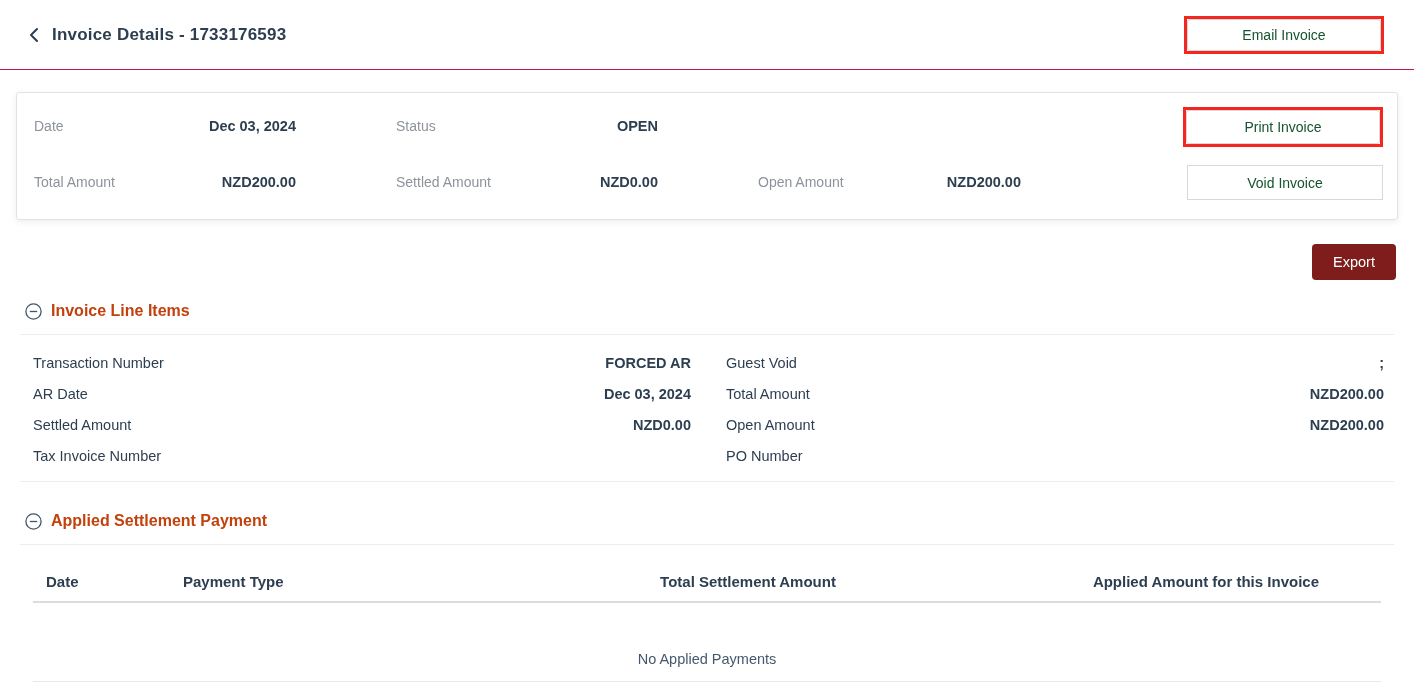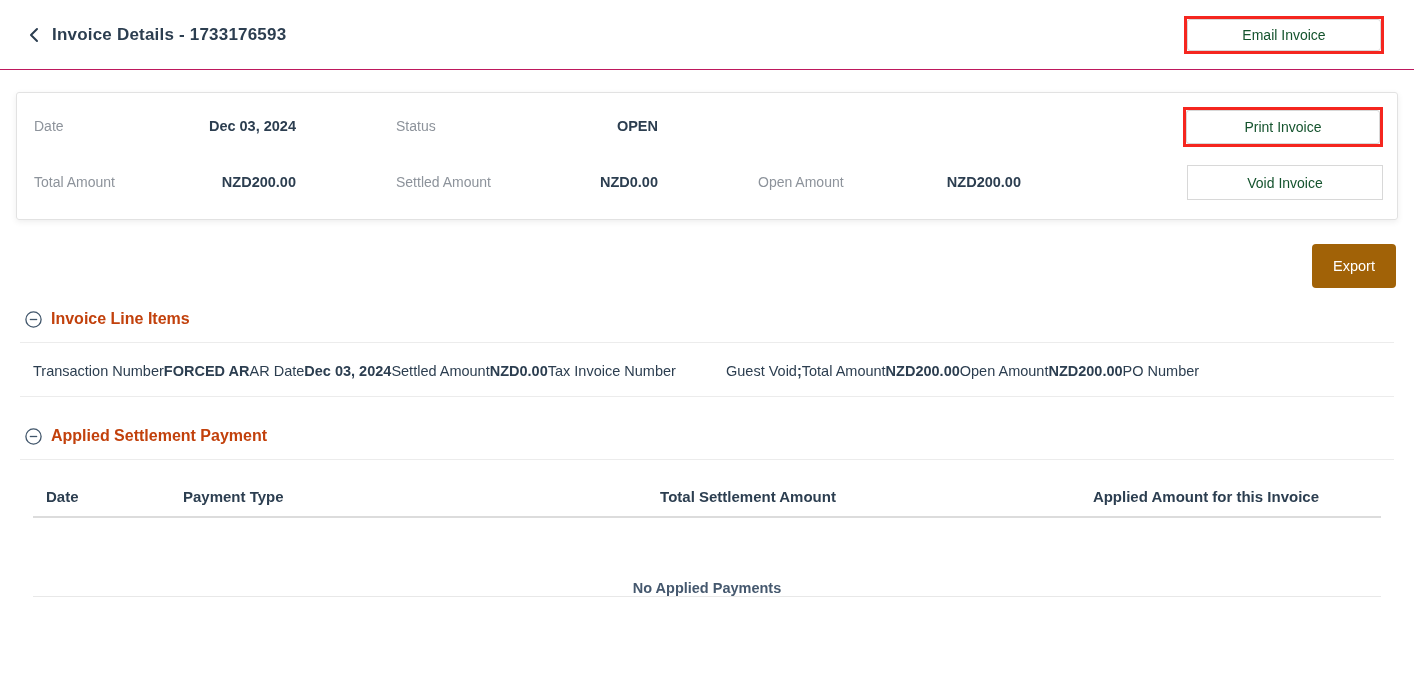--- a/index.html
+++ b/index.html
@@ -27,49 +27,49 @@
     box-shadow:0 2px 6px rgba(0,0,0,.07); padding:14px 14px 18px 17px; display:flex; }
   .card-grid { display:grid; grid-template-columns:262px 100px 262px 100px 263px;
     grid-auto-rows:38px; row-gap:18px; align-items:center; }
   .pair { display:flex; justify-content:space-between; align-items:center; }
   .pair .label { color:#8d939b; font-size:14px; }
   .pair .value { color:#2c3e50; font-size:14.5px; font-weight:700; }
   .card-buttons { margin-left:auto; width:200px; display:flex; flex-direction:column; gap:18px; }
 
   
   .export-row { display:flex; justify-content:flex-end; margin:24px 18px 0; }
-  .export-btn { width:84px; height:44px; background:#a16207; color:#ffffff; border:none;
+  .export-btn { width:84px; height:36px; background:#7f1d1d; color:#ffffff; border:none;
     border-radius:4px; font-size:14.5px; display:flex; align-items:center; justify-content:center;
     cursor:pointer; }
 
   
   .section-header { display:flex; align-items:center; gap:9px; margin-left:25px; }
   .sh-1 { margin-top:22px; } .sh-2 { margin-top:30px; }
   .collapse-icon { display:flex; align-items:center; cursor:pointer; }
   .section-title { font-size:16px; font-weight:700; color:#c2410c; }
   .divider { height:1px; background:#ececec; margin:14px 20px 0; }
 
   
   .fields-grid { display:grid; grid-template-columns:1fr 35px 1fr; margin:12px 30px 0 33px; }
-  .field-col { display:flex; flex-direction:row; }
+  .field-col { display:flex; flex-direction:column; }
   .field-row { display:flex; justify-content:space-between; align-items:center; height:31px;
     font-size:14.5px; }
   .field-row .flabel { color:#2c3e50; }
   .field-row .fvalue { color:#2c3e50; font-weight:700; }
   .div-after-fields { margin-top:10px; }
 
   
   .table { margin:16px 33px 0; }
   .table-header { display:grid; grid-template-columns:137px 350px 430px 1fr; padding-left:13px;
     height:40px; align-items:center; font-size:15px; font-weight:700; color:#2c3e50; }
   .th-center { text-align:center; }
   .th-right { text-align:right; padding-right:62px; }
   .header-underline { height:2px; background:#dcdcdc; }
   .empty-row { height:79px; display:flex; align-items:flex-end; justify-content:center;
-    color:#45586e; font-size:14.5px; border-bottom:1px solid #e8e8e8;font-weight:bold; }
+    padding-bottom:14px; color:#45586e; font-size:14.5px; border-bottom:1px solid #e8e8e8; }
 </style>
 </head>
 <body>
 
 <div class="header">
   <div class="title-group">
     <span class="back-icon">
       <svg width="12" height="16" viewBox="0 0 12 16">
           <polyline points="9,2 3,8 9,14" fill="none" stroke="#2c3e50" stroke-width="2" stroke-linecap="round" stroke-linejoin="round"></polyline>
         </svg>

